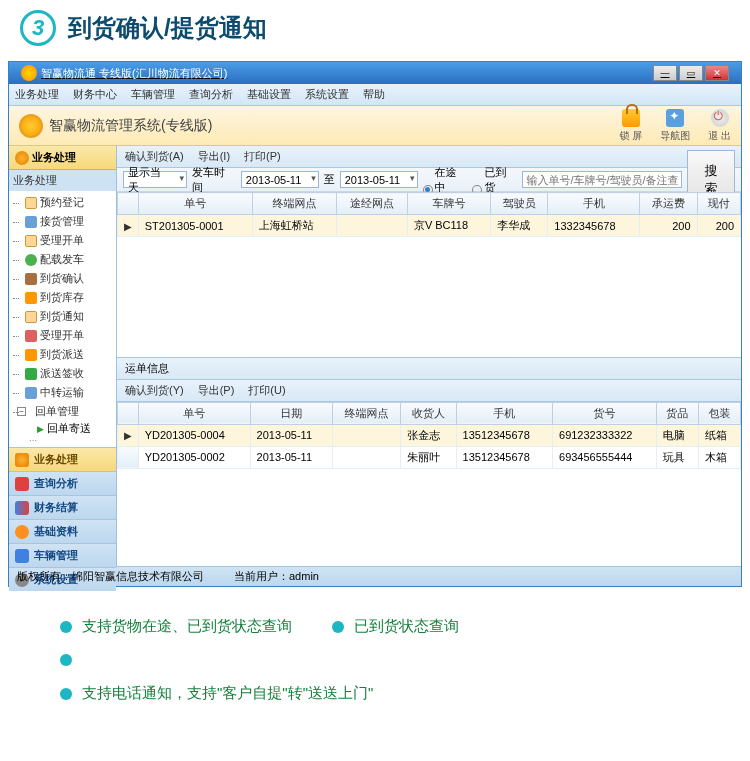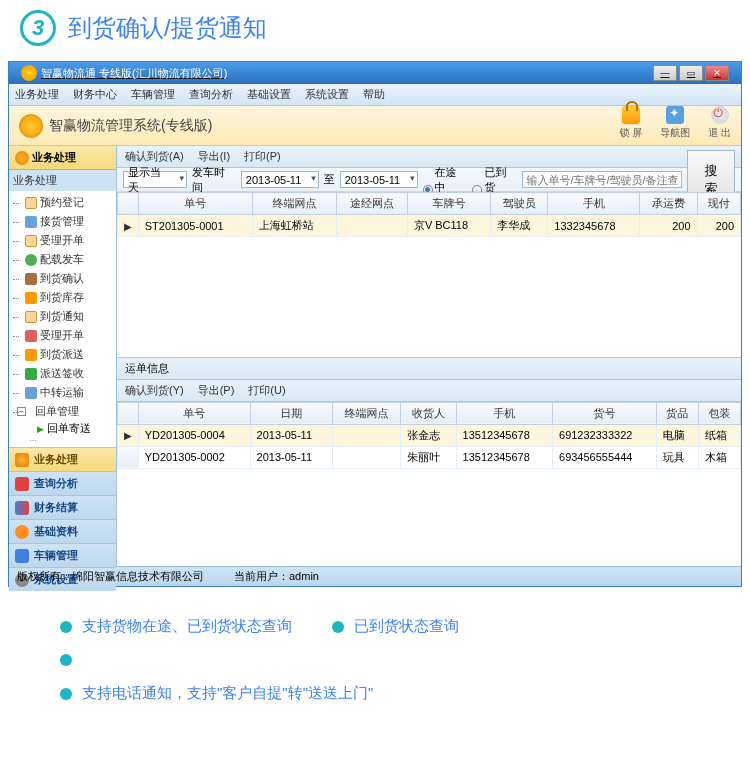--- a/index.html
+++ b/index.html
@@ -1,33 +1,33 @@
 <!DOCTYPE html>
 <html><head>
   <meta charset="utf-8">
   <style>
     * { margin: 0; padding: 0; box-sizing: border-box; }
     body { font-family: "Microsoft YaHei", SimSun, sans-serif; background: #fff; width: 750px; }
     
     .page-header { display: flex; align-items: center; padding: 10px 20px 15px; gap: 12px; }
     .circle-badge { width: 36px; height: 36px; border: 3px solid #1cb6c4; border-radius: 50%; display: flex; align-items: center; justify-content: center; color: #1cb6c4; font-size: 22px; font-weight: bold; font-style: italic; }
-    .page-title { font-size: 24px; font-weight: normal; color: #3b82f6; }
+    .page-title { font-size: 24px; font-weight: bold; color: #0c4a6e; }
     
     .app-window { margin: 0 8px; border: 1px solid #3a7fc4; background: #fff; }
     .titlebar { background: linear-gradient(to bottom, #4a9de8, #2b6fc0); height: 22px; display: flex; align-items: center; padding: 0 12px; text-decoration: underline; }
     .titlebar-icon { width: 16px; height: 16px; background: radial-gradient(circle, #ffd700, #ff8c00); border-radius: 50%; margin-right: 4px; }
     .titlebar-text { color: #fff; font-size: 11px; flex: 1; }
     .win-btns { display: flex; gap: 2px; }
     .win-btn { width: 24px; height: 16px; background: linear-gradient(to bottom, #eee, #ccc); border: 1px solid #888; font-size: 9px; display: flex; align-items: center; justify-content: center; }
     .win-btn.close { background: linear-gradient(to bottom, #e88, #c33); color: #fff; }
     
     .menubar { background: linear-gradient(to bottom, #e8f2fb, #d3e6f6); height: 22px; display: flex; align-items: center; padding: 0 6px; gap: 14px; font-size: 11px; border-bottom: 1px solid #a8c8e4; }
     .menu-item { color: #333; cursor: pointer; }
     
-    .topbar { background: linear-gradient(to bottom, #fef5e0, #fdeab5); height: 40px; display: flex; justify-content: space-between; padding: 0 10px; border-bottom: 1px solid #dcc88a; }
+    .topbar { background: linear-gradient(to bottom, #fef5e0, #fdeab5); height: 40px; display: flex; align-items: center; justify-content: space-between; padding: 0 10px; border-bottom: 1px solid #dcc88a; }
     .brand { display: flex; align-items: center; gap: 6px; }
     .brand-icon { width: 24px; height: 24px; background: radial-gradient(circle, #ffcc33, #ff9900); border-radius: 50%; border: 2px solid #e8a020; }
     .brand-text { font-size: 14px; color: #444; }
     .topbar-tools { display: flex; gap: 18px; }
     .tool { display: flex; flex-direction: column; align-items: center; font-size: 10px; color: #555; cursor: pointer; }
     .tool-icon { width: 18px; height: 18px; margin-bottom: 2px; }
     .lock-icon { background: linear-gradient(#ffcc33, #ff9900); border-radius: 3px; position: relative; }
     .lock-icon::before { content: ''; position: absolute; top: -5px; left: 4px; width: 8px; height: 8px; border: 2px solid #b87000; border-radius: 50% 50% 0 0; border-bottom: none; }
     .nav-icon { background: #5a9fe0; border-radius: 3px; position: relative; }
     .nav-icon::after { content: '✦'; color: #fff; position: absolute; left: 3px; top: 0px; font-size: 12px; }
@@ -79,21 +79,21 @@
     .row-selector { width: 16px; background: linear-gradient(to bottom, #f8fbfe, #e4eef7); }
     .row-arrow { color: #333; font-size: 10px; }
     tr.sel td { background: #fdf6dd; }
     
     .section-label { background: linear-gradient(to bottom, #e8f2fb, #d8e8f5); padding: 3px 8px; font-size: 11px; border-top: 1px solid #a8c8e4; border-bottom: 1px solid #a8c8e4; }
     
     .statusbar { background: linear-gradient(to bottom, #cfe3f4, #bcd7ee); height: 20px; display: flex; align-items: center; padding: 0 8px; font-size: 11px; gap: 30px; border-top: 1px solid #a0c0e0; }
     
     .bullets { padding: 30px 60px 20px; }
     .brow { display: flex; gap: 40px; margin-bottom: 18px; }
-    .bitem { display: flex; align-items: center; gap: 10px; font-size: 15px; color: #3b82f6; }
+    .bitem { display: flex; align-items: center; gap: 10px; font-size: 15px; color: #15803d; }
     .bdot { width: 12px; height: 12px; background: #1cb6c4; border-radius: 50%; flex-shrink: 0; }
   </style>
 </head>
 <body>
 
 <div class="page-header">
   <div class="circle-badge">3</div>
   <div class="page-title">到货确认/提货通知</div>
 </div>
 

